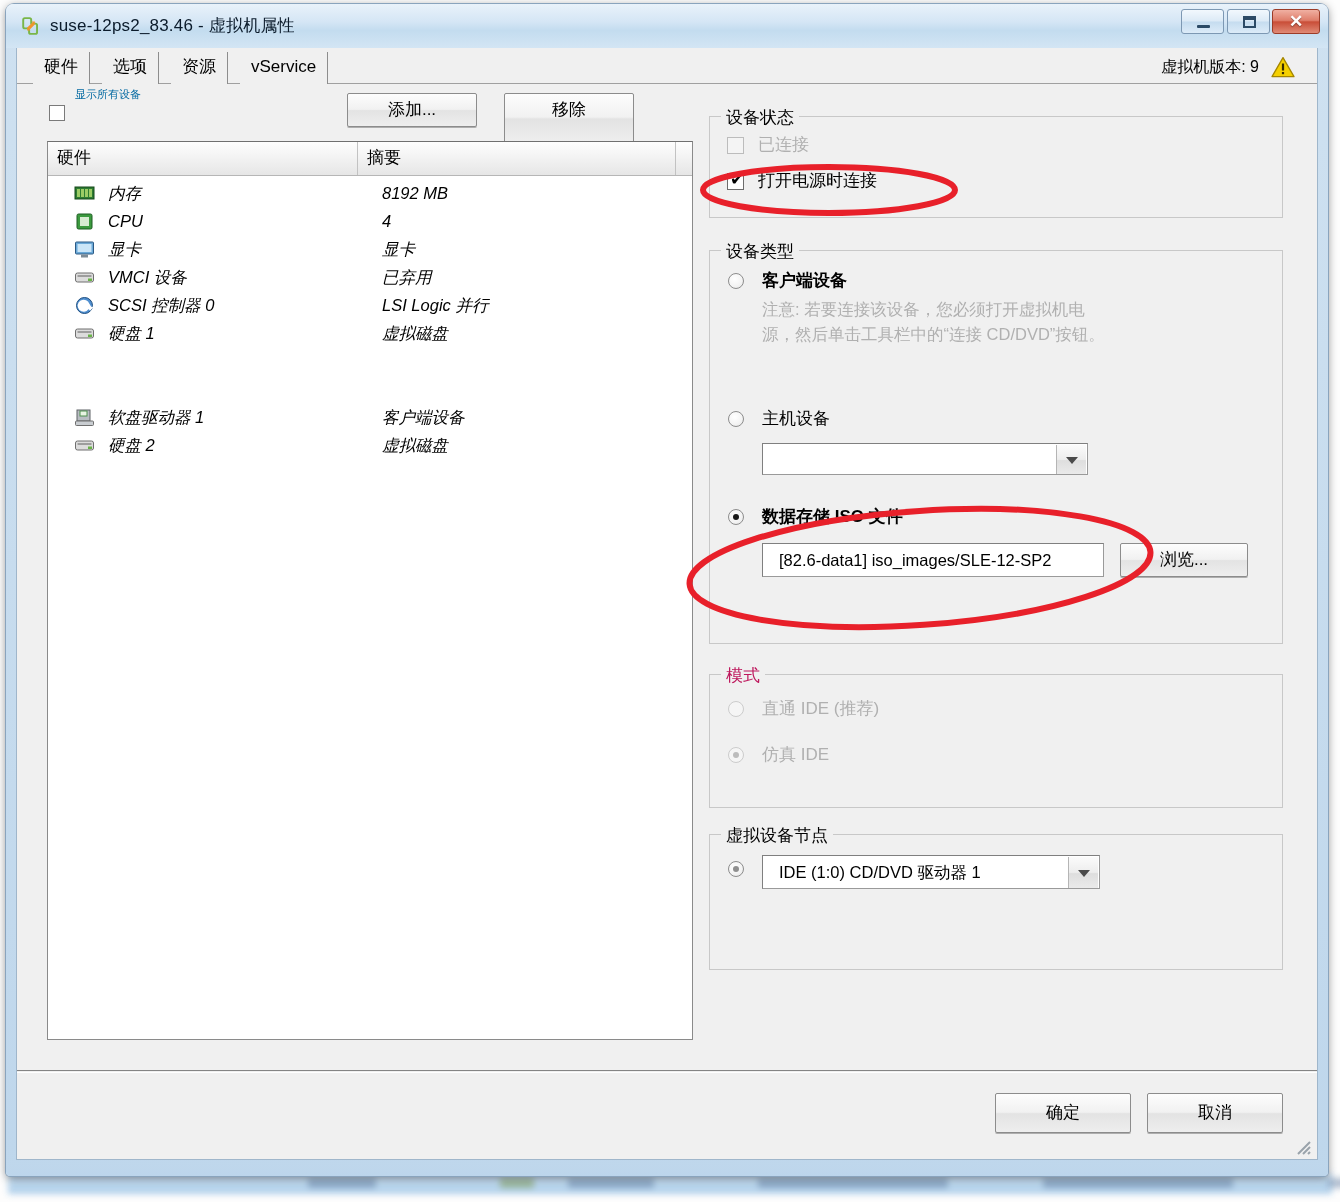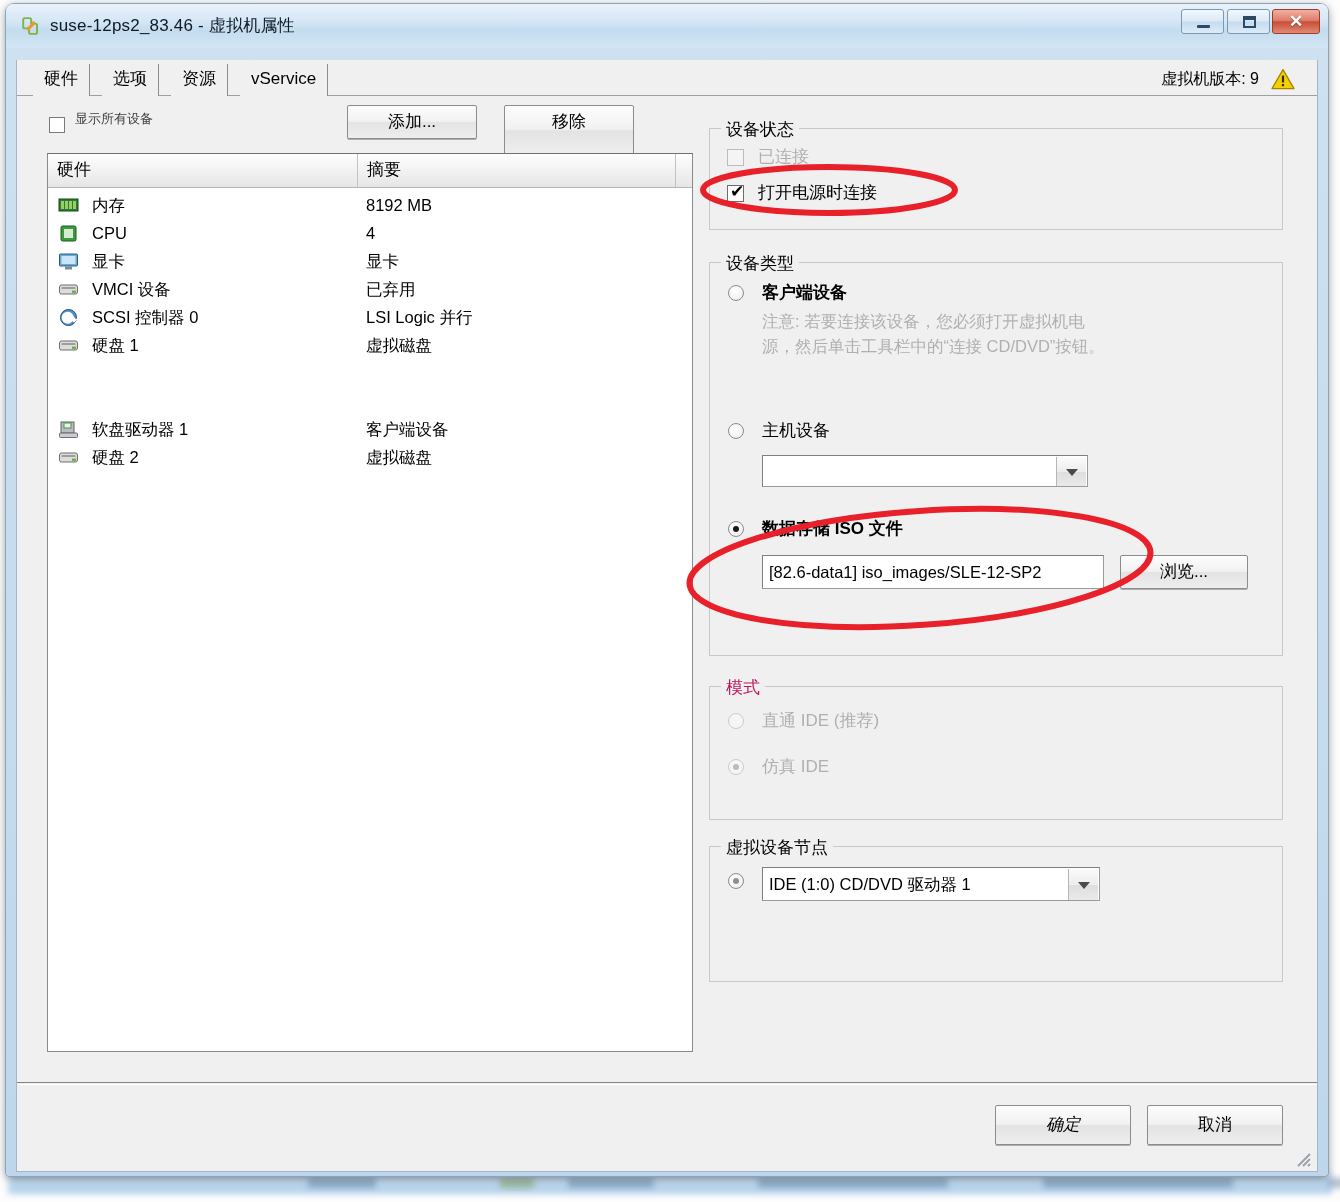--- a/index.html
+++ b/index.html
@@ -79,21 +79,20 @@
     text-shadow: 0 1px 1px rgba(0,0,0,.4);
   }
 
   
   #client {
     position: absolute; left: 10px; top: 44px;
     width: 1302px; height: 1112px;
     background: #f0f0f0;
     border: 1px solid #9fb6cb;
     border-top: none;
-    margin-top: 12px;
   }
 
   
   #tabstrip {
     position: absolute; left: 0; top: 0; width: 100%; height: 36px;
     background: #f0f0f0;
   }
   #tabline {
     position: absolute; left: 0; top: 35px; width: 100%; height: 1px;
     background: #a0a0a0;
@@ -116,22 +115,22 @@
   #warn-icon { position: absolute; right: 22px; top: 8px; width: 24px; height: 22px; }
 
   
   #showall-check {
     position: absolute; left: 32px; top: 57px;
     width: 16px; height: 16px;
     border: 1px solid #7a7a7a;
     background: #fff;
   }
   #showall-label {
-    position: absolute; left: 58px; top: 50px;
-    font-size: 13px; color: #404040; white-space: nowrap;
+    position: absolute; left: 58px; top: 39px;
+    font-size: 11px; color: #0369a1; white-space: nowrap;
   }
   .wbtn {
     position: absolute;
     border: 1px solid #8c8c8c;
     border-radius: 2px;
     background: linear-gradient(180deg,#fdfdfd 0%,#f1f1f1 48%,#e3e3e3 52%,#eeeeee 100%);
     font-size: 17px; color: #000;
     text-align: center;
     box-shadow: 0 1px 0 rgba(120,120,120,.55);
     cursor: default;
@@ -153,21 +152,21 @@
   }
   .hcol {
     position: absolute; top: 0; height: 33px; line-height: 31px;
     font-size: 17px; color: #000; padding-left: 9px;
   }
   #hcol1 { left: 0; width: 310px; border-right: 1px solid #c2c2c2; }
   #hcol2 { left: 310px; width: 318px; border-right: 1px solid #c2c2c2; }
   #hcol3 { left: 628px; width: 18px; }
 
   .hwrow {
-    position: absolute; left: 0; width: 728px; height: 28px;
+    position: absolute; left: 16px; width: 728px; height: 28px; font-style: italic;
   }
   .hwrow.sel {
     background: linear-gradient(180deg,#bcd4ea 0%,#a9c8e4 100%);
     border-top: 1px solid #7da7cd;
     border-bottom: 1px solid #7da7cd;
   }
   .hw-ico { position: absolute; left: 10px; top: 4px; width: 21px; height: 19px; }
   .hw-name {
     position: absolute; left: 44px; top: 0; height: 28px; line-height: 27px;
     font-size: 16.5px; color: #000; white-space: nowrap;
@@ -216,21 +215,21 @@
     background: #1a1a1a;
   }
   .radio.dis .dot { background: #bcbcbc; }
 
   .tinput {
     position: absolute;
     border: 1px solid #9a9a9a;
     border-top-color: #7f7f7f; border-left-color: #7f7f7f;
     background: #ffffff;
     font-size: 16.5px; color: #000;
-    padding: 0 6px;
+    padding: 0 16px;
     line-height: 30px;
     overflow: hidden; white-space: nowrap;
   }
   .tinput.empty { background: #ffffff; }
   .combo-arrow {
     position: absolute; top: 1px; right: 1px;
     width: 30px; height: 30px;
     background: linear-gradient(180deg,#fbfbfb 0%,#ededed 48%,#dedede 52%,#ebebeb 100%);
     border-left: 1px solid #b5b5b5;
   }
@@ -244,21 +243,21 @@
 
   .note {
     position: absolute;
     font-size: 16.5px; color: #b0b0b0;
     line-height: 25px; white-space: pre-line;
   }
 
   
   #sep1 { position: absolute; left: 0; bottom: 88px; width: 100%; height: 1px; background: #848484; }
   #sep2 { position: absolute; left: 0; bottom: 86px; width: 100%; height: 1px; background: #ffffff; }
-  #btn-ok     { right: 186px; bottom: 26px; width: 136px; height: 40px; line-height: 38px; position: absolute; font-style: italic; }
+  #btn-ok     { right: 186px; bottom: 26px; width: 136px; height: 40px; line-height: 38px; position: absolute; }
   #btn-cancel { right: 34px;  bottom: 26px; width: 136px; height: 40px; line-height: 38px; position: absolute; }
 
   
   #grip { position: absolute; right: 6px; bottom: 4px; width: 18px; height: 18px; }
 
   
   #annot { position: absolute; left: 0; top: 0; width: 1340px; height: 1202px; pointer-events: none; }
 </style>
 </head>
 <body>

